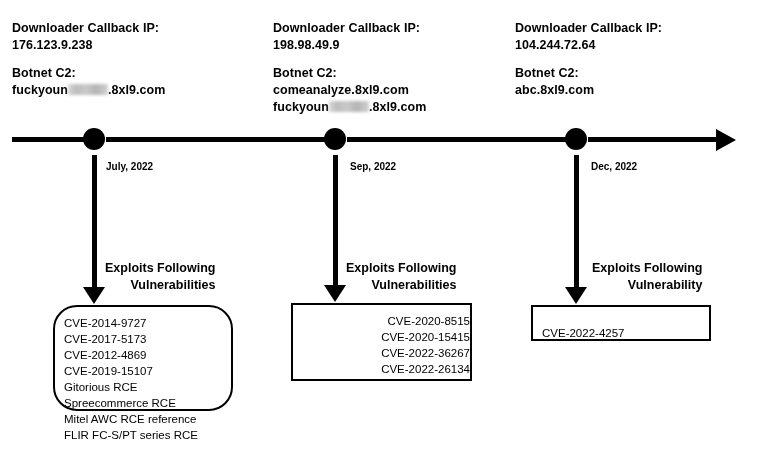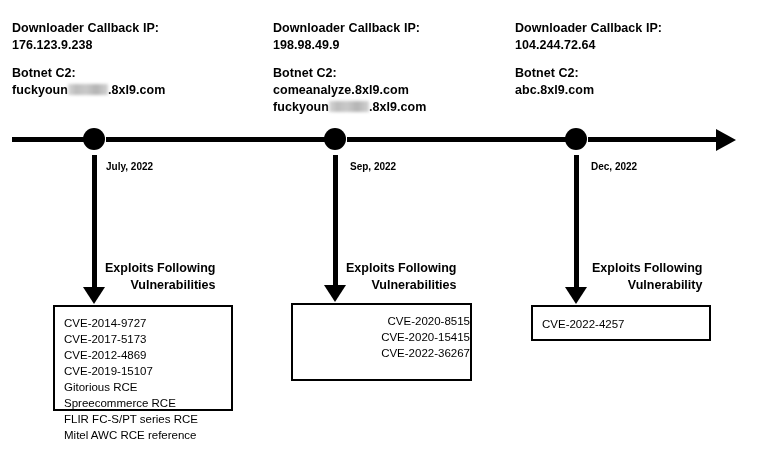--- a/index.html
+++ b/index.html
@@ -178,34 +178,35 @@
   <div class="caption" style="left:346px; top:260px;">
     <div>Exploits Following</div>
     <div>Vulnerabilities</div>
   </div>
 
   <div class="caption" style="left:592px; top:260px;">
     <div>Exploits Following</div>
     <div>Vulnerability</div>
   </div>
 
-  <div class="cve-box" style="left:53px; top:305px; width:180px; height:106px;">
+  <div class="cve-box" style="left:53px; top:305px; width:180px; height:106px;border-radius:24px;">
     <div class="cve-line">CVE-2014-9727</div>
     <div class="cve-line">CVE-2017-5173</div>
     <div class="cve-line">CVE-2012-4869</div>
     <div class="cve-line">CVE-2019-15107</div>
     <div class="cve-line">Gitorious RCE</div>
     <div class="cve-line">Spreecommerce RCE</div>
+    <div class="cve-line">Mitel AWC RCE reference</div>
     <div class="cve-line">FLIR FC-S/PT series RCE</div>
-    <div class="cve-line">Mitel AWC RCE reference</div>
   </div>
 
   <div class="cve-box" style="left:291px; top:303px; width:181px; height:78px;text-align:right;">
     <div class="cve-line">CVE-2020-8515</div>
     <div class="cve-line">CVE-2020-15415</div>
     <div class="cve-line">CVE-2022-36267</div>
-  </div>
-
-  <div class="cve-box single" style="left:531px; top:305px; width:180px; height:36px; padding-top:9px;">
+    <div class="cve-line">CVE-2022-26134</div>
+  </div>
+
+  <div class="cve-box single" style="left:531px; top:305px; width:180px; height:36px; padding-top:18px;">
     <div class="cve-line">CVE-2022-4257</div>
   </div>
 
 </div>
 
 </body></html>

